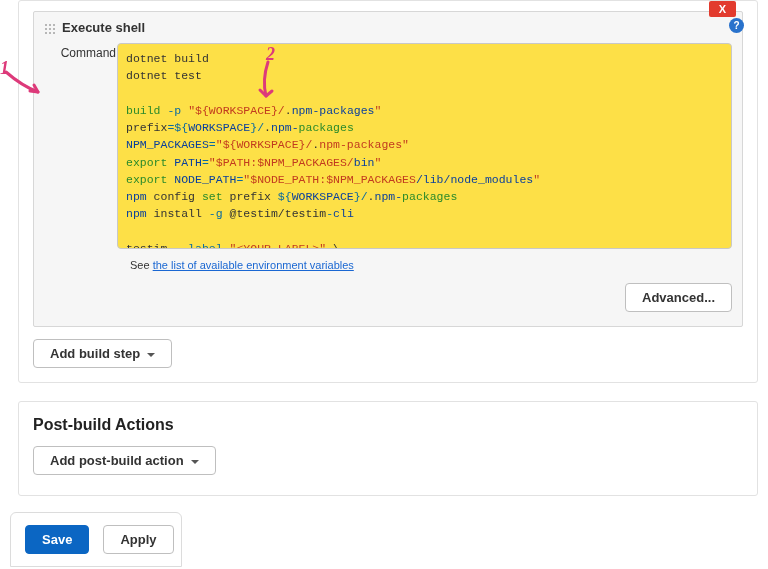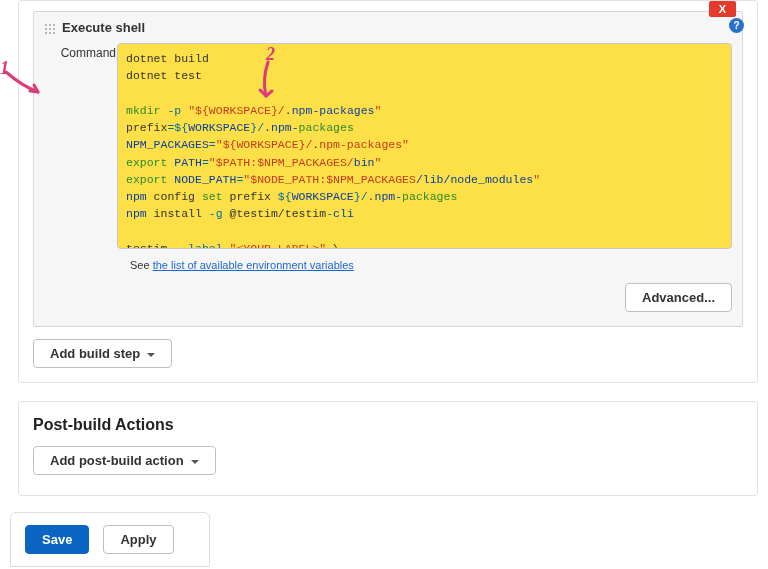--- a/index.html
+++ b/index.html
@@ -146,21 +146,21 @@
     margin-left: 7px;
     border-top: 4px solid #555;
     border-left: 4px solid transparent;
     border-right: 4px solid transparent;
     vertical-align: middle;
   }
   .footer-bar {
     position: absolute;
     left: 10px;
     bottom: 2px;
-    width: 200px;
+    width: 172px;
     border: 1px solid #dcdcdc;
     border-radius: 6px 6px 0 0;
     background: #fff;
     padding: 12px 14px;
     display: flex;
     gap: 14px;
   }
   .btn-primary {
     background: #0b66c3;
     color: #fff;
@@ -193,21 +193,21 @@
       <div class="step-header">
         <span class="drag-handle"></span>
         <span class="step-title">Execute shell</span>
       </div>
 
       <div class="field-row">
         <div class="field-label">Command</div>
         <div class="code-area" id="code-area">dotnet build
 dotnet test
 
-<span class="kw">mkdir </span><span class="flag">-p </span><span class="str">"${WORKSPACE}/</span><span class="op">.</span><span class="var">npm-packages</span><span class="str">"</span>
+<span class="kw">build </span><span class="flag">-p </span><span class="str">"${WORKSPACE}/</span><span class="op">.</span><span class="var">npm-packages</span><span class="str">"</span>
 <span class="op">prefix</span><span class="flag">=${</span><span class="var">WORKSPACE</span><span class="flag">}/</span><span class="op">.</span><span class="var">npm-</span><span class="kw">packages</span>
 <span class="var">NPM_PACKAGES</span><span class="flag">=</span><span class="str">"${WORKSPACE}/</span><span class="op">.</span><span class="str">npm-packages"</span>
 <span class="kw">export </span><span class="var">PATH</span><span class="flag">=</span><span class="str">"$PATH:$NPM_PACKAGES/</span><span class="var">bin</span><span class="str">"</span>
 <span class="kw">export </span><span class="var">NODE_PATH</span><span class="flag">=</span><span class="str">"$NODE_PATH:$NPM_PACKAGES</span><span class="var">/lib/node_modules</span><span class="str">"</span>
 <span class="var">npm </span><span class="op">config </span><span class="kw">set </span><span class="op">prefix </span><span class="flag">${</span><span class="var">WORKSPACE</span><span class="flag">}/</span><span class="op">.</span><span class="var">npm-</span><span class="kw">packages</span>
 <span class="var">npm </span><span class="op">install </span><span class="flag">-g </span><span class="op">@testim/testim</span><span class="flag">-</span><span class="var">cli</span>
 
 <span class="op">testim </span><span class="flag">--label </span><span class="str">"&lt;YOUR LABEL&gt;" </span><span class="op">\</span>
 
 

